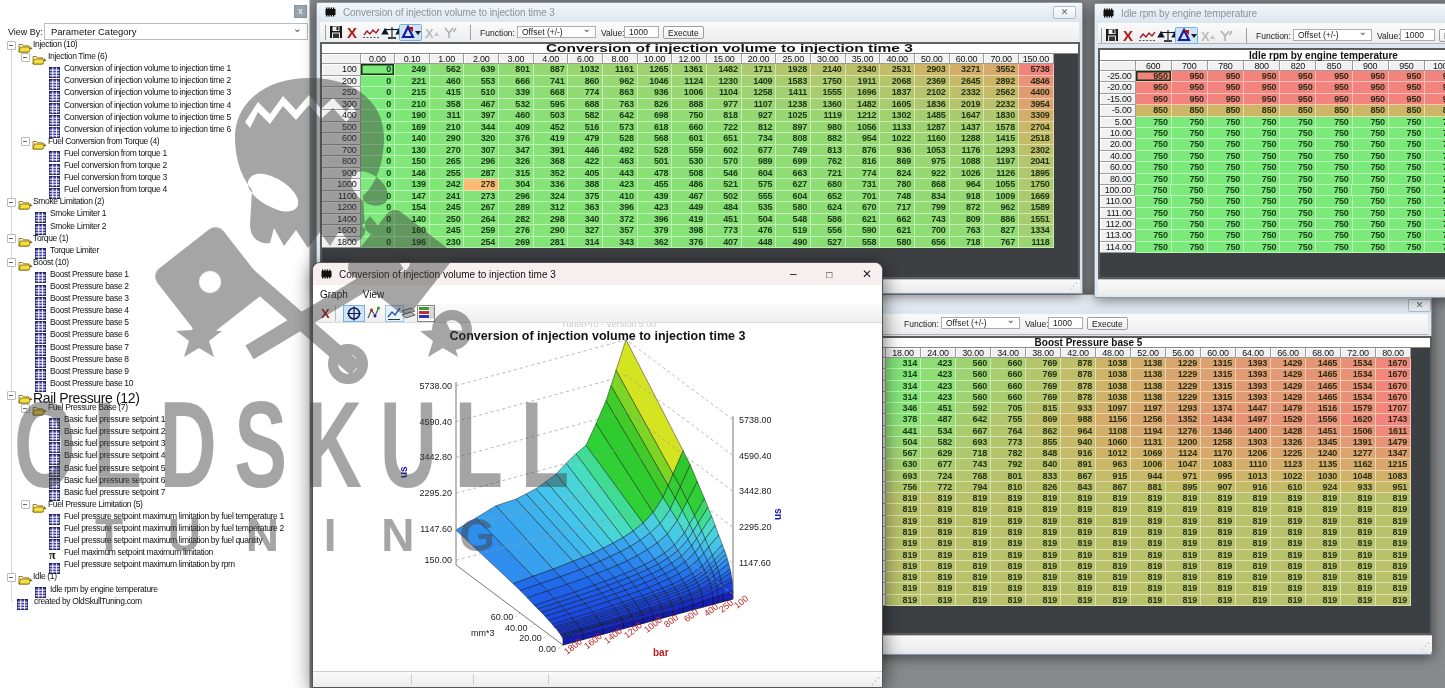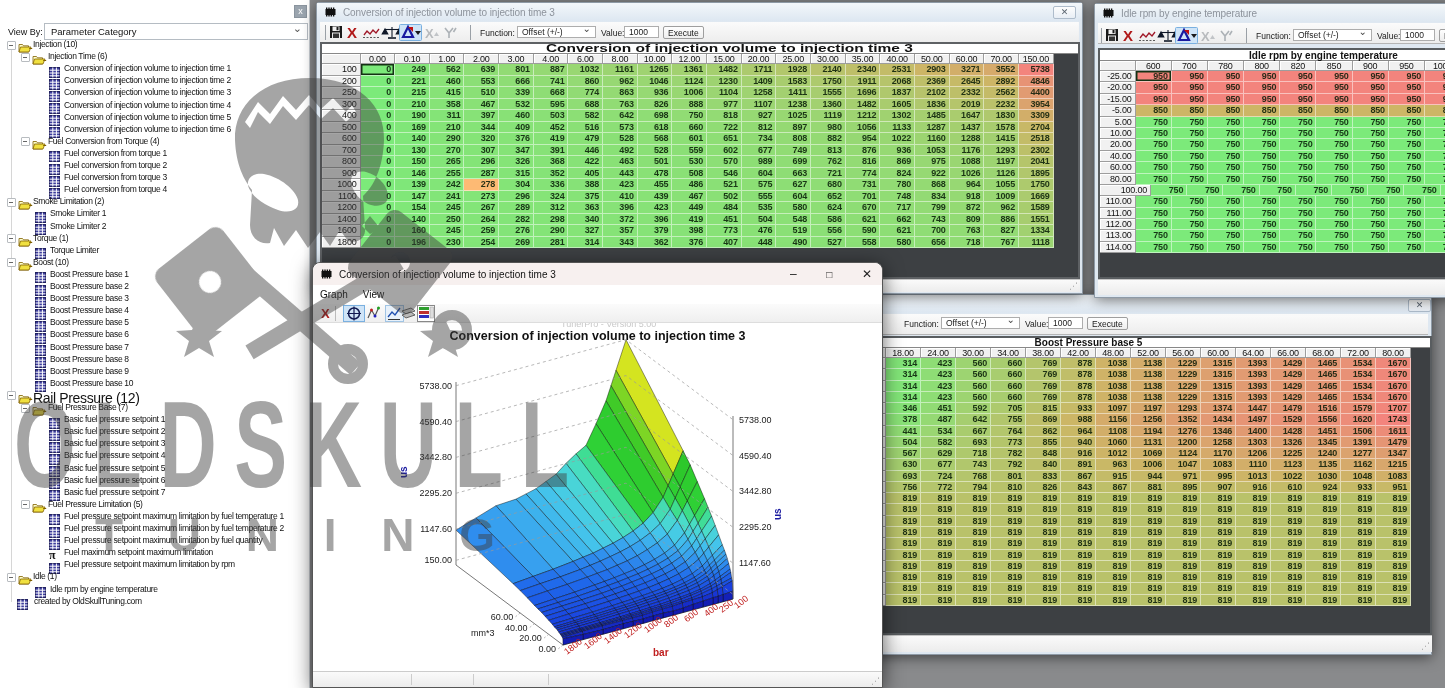--- a/index.html
+++ b/index.html
@@ -1171,21 +1171,21 @@
         <div class="gd" style="width:36.2px;background:rgb(124,234,122)">750</div>
         <div class="gd" style="width:36.2px;background:rgb(124,234,122)">750</div>
         <div class="gd" style="width:36.2px;background:rgb(124,234,122)">750</div>
         <div class="gd" style="width:36.2px;background:rgb(124,234,122)">750</div>
         <div class="gd" style="width:36.2px;background:rgb(124,234,122)">750</div>
         <div class="gd" style="width:36.2px;background:rgb(124,234,122)">750</div>
         <div class="gd" style="width:36.2px;background:rgb(124,234,122)">750</div>
         <div class="gd" style="width:36.2px;background:rgb(124,234,122)">750</div>
       </div>
       <div class="grow" style="height:11.4px">
-        <div class="ghd gr" style="width:51px">100.00</div>
+        <div class="ghd gr" style="width:35px">100.00</div>
         <div class="gd" style="width:36.2px;background:rgb(124,234,122)">750</div>
         <div class="gd" style="width:36.2px;background:rgb(124,234,122)">750</div>
         <div class="gd" style="width:36.2px;background:rgb(124,234,122)">750</div>
         <div class="gd" style="width:36.2px;background:rgb(124,234,122)">750</div>
         <div class="gd" style="width:36.2px;background:rgb(124,234,122)">750</div>
         <div class="gd" style="width:36.2px;background:rgb(124,234,122)">750</div>
         <div class="gd" style="width:36.2px;background:rgb(124,234,122)">750</div>
         <div class="gd" style="width:36.2px;background:rgb(124,234,122)">750</div>
         <div class="gd" style="width:36.2px;background:rgb(124,234,122)">750</div>
       </div>

